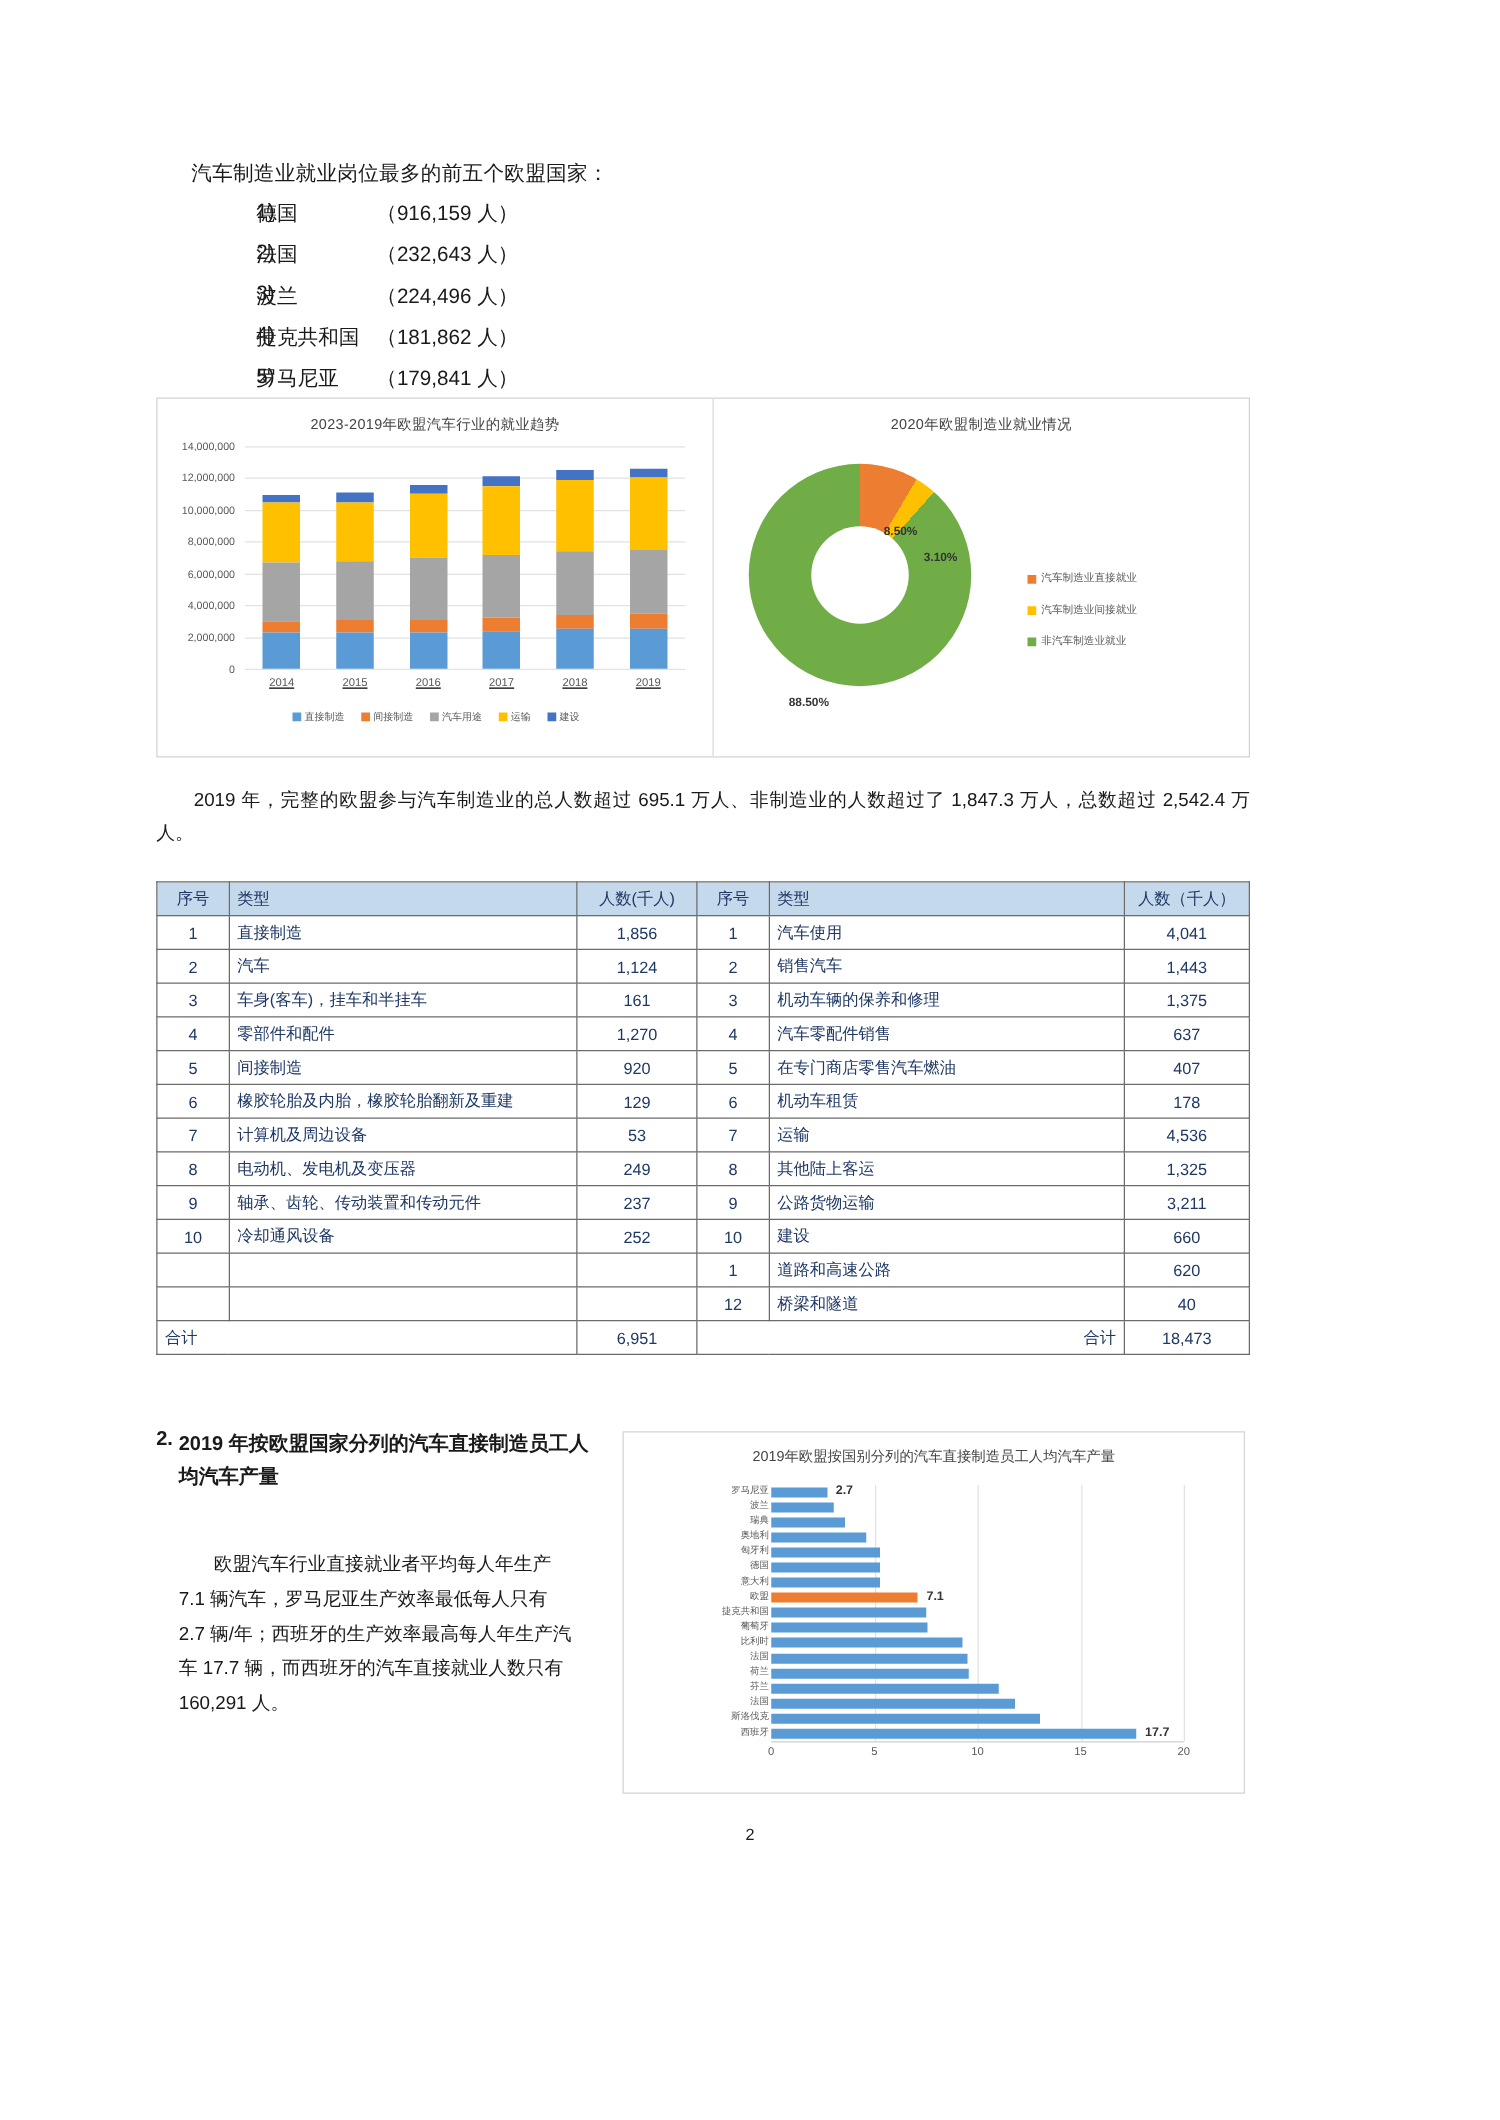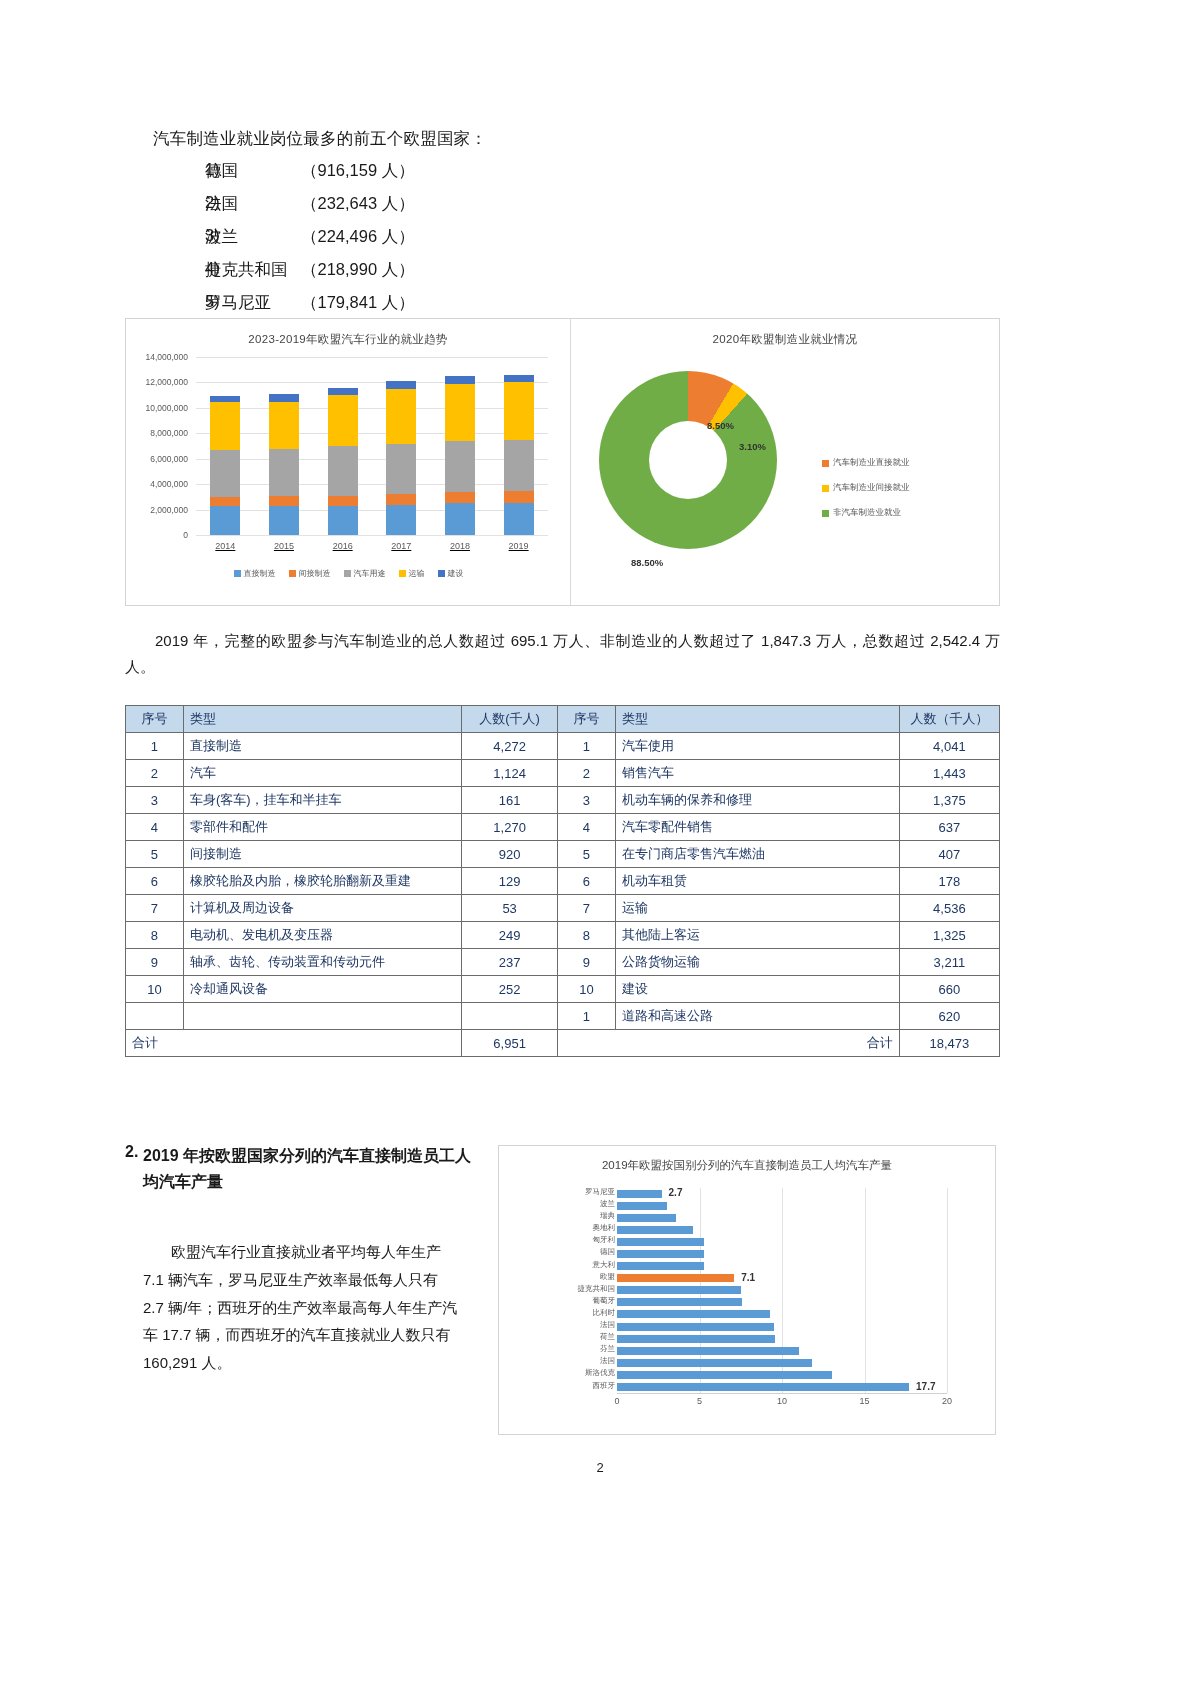--- a/index.html
+++ b/index.html
@@ -118,21 +118,21 @@
           <span class="ol-val">（232,643 人）</span>
         </li>
         <li>
           <span class="ol-num">3)</span>
           <span class="ol-name">波兰</span>
           <span class="ol-val">（224,496 人）</span>
         </li>
         <li>
           <span class="ol-num">4)</span>
           <span class="ol-name">捷克共和国</span>
-          <span class="ol-val">（218,990 人）</span>
+          <span class="ol-val">（181,862 人）</span>
         </li>
         <li>
           <span class="ol-num">5)</span>
           <span class="ol-name">罗马尼亚</span>
           <span class="ol-val">（179,841 人）</span>
         </li>
       </ol>
 
   <div class="chart-band">
     <div class="chart-left">
@@ -267,21 +267,21 @@
             <td class="t-head c-idx">序号</td>
             <td class="t-head c-type">类型</td>
             <td class="t-head c-num">人数(千人)</td>
             <td class="t-head c-idx2">序号</td>
             <td class="t-head c-type2">类型</td>
             <td class="t-head c-num2">人数（千人）</td>
           </tr>
           <tr>
             <td class="c-idx">1</td>
             <td class="c-type">直接制造</td>
-            <td class="c-num">4,272</td>
+            <td class="c-num">1,856</td>
             <td class="c-idx2">1</td>
             <td class="c-type2">汽车使用</td>
             <td class="c-num2">4,041</td>
           </tr>
           <tr>
             <td class="c-idx">2</td>
             <td class="c-type">汽车</td>
             <td class="c-num">1,124</td>
             <td class="c-idx2">2</td>
             <td class="c-type2">销售汽车</td>
@@ -351,20 +351,28 @@
             <td class="c-type2">建设</td>
             <td class="c-num2">660</td>
           </tr>
           <tr>
             <td class="c-idx"></td>
             <td class="c-type"></td>
             <td class="c-num"></td>
             <td class="c-idx2">1</td>
             <td class="c-type2">道路和高速公路</td>
             <td class="c-num2">620</td>
+          </tr>
+          <tr>
+            <td class="c-idx"></td>
+            <td class="c-type"></td>
+            <td class="c-num"></td>
+            <td class="c-idx2">12</td>
+            <td class="c-type2">桥梁和隧道</td>
+            <td class="c-num2">40</td>
           </tr>
           <tr>
             <td class="tot-l" colspan="2">合计</td>
             <td class="c-num">6,951</td>
             <td class="tot-r" colspan="2">合计</td>
             <td class="c-num2">18,473</td>
           </tr>
         </tbody>
   </table>
 

